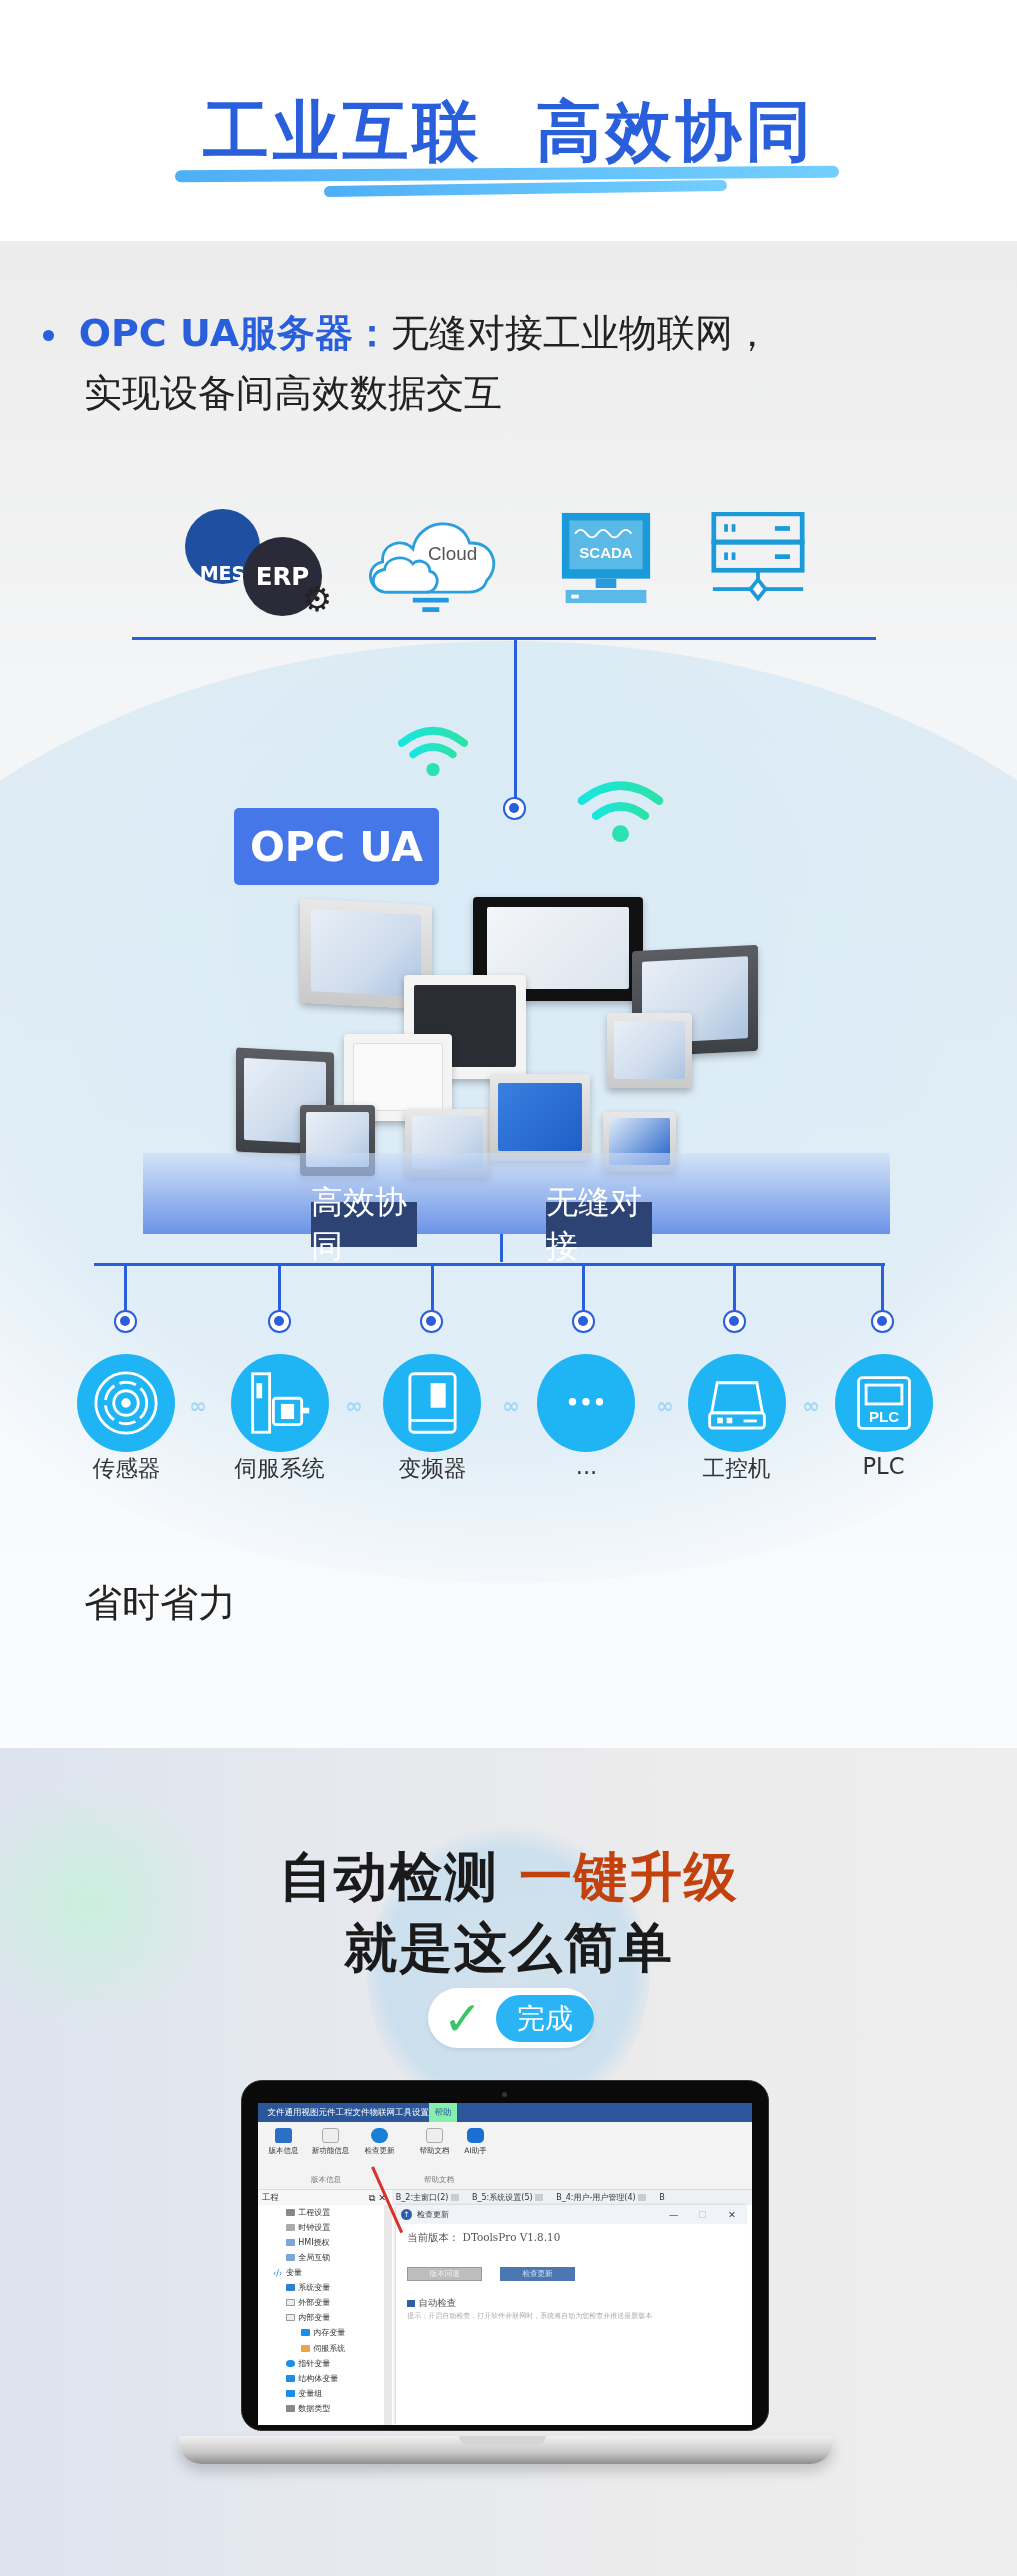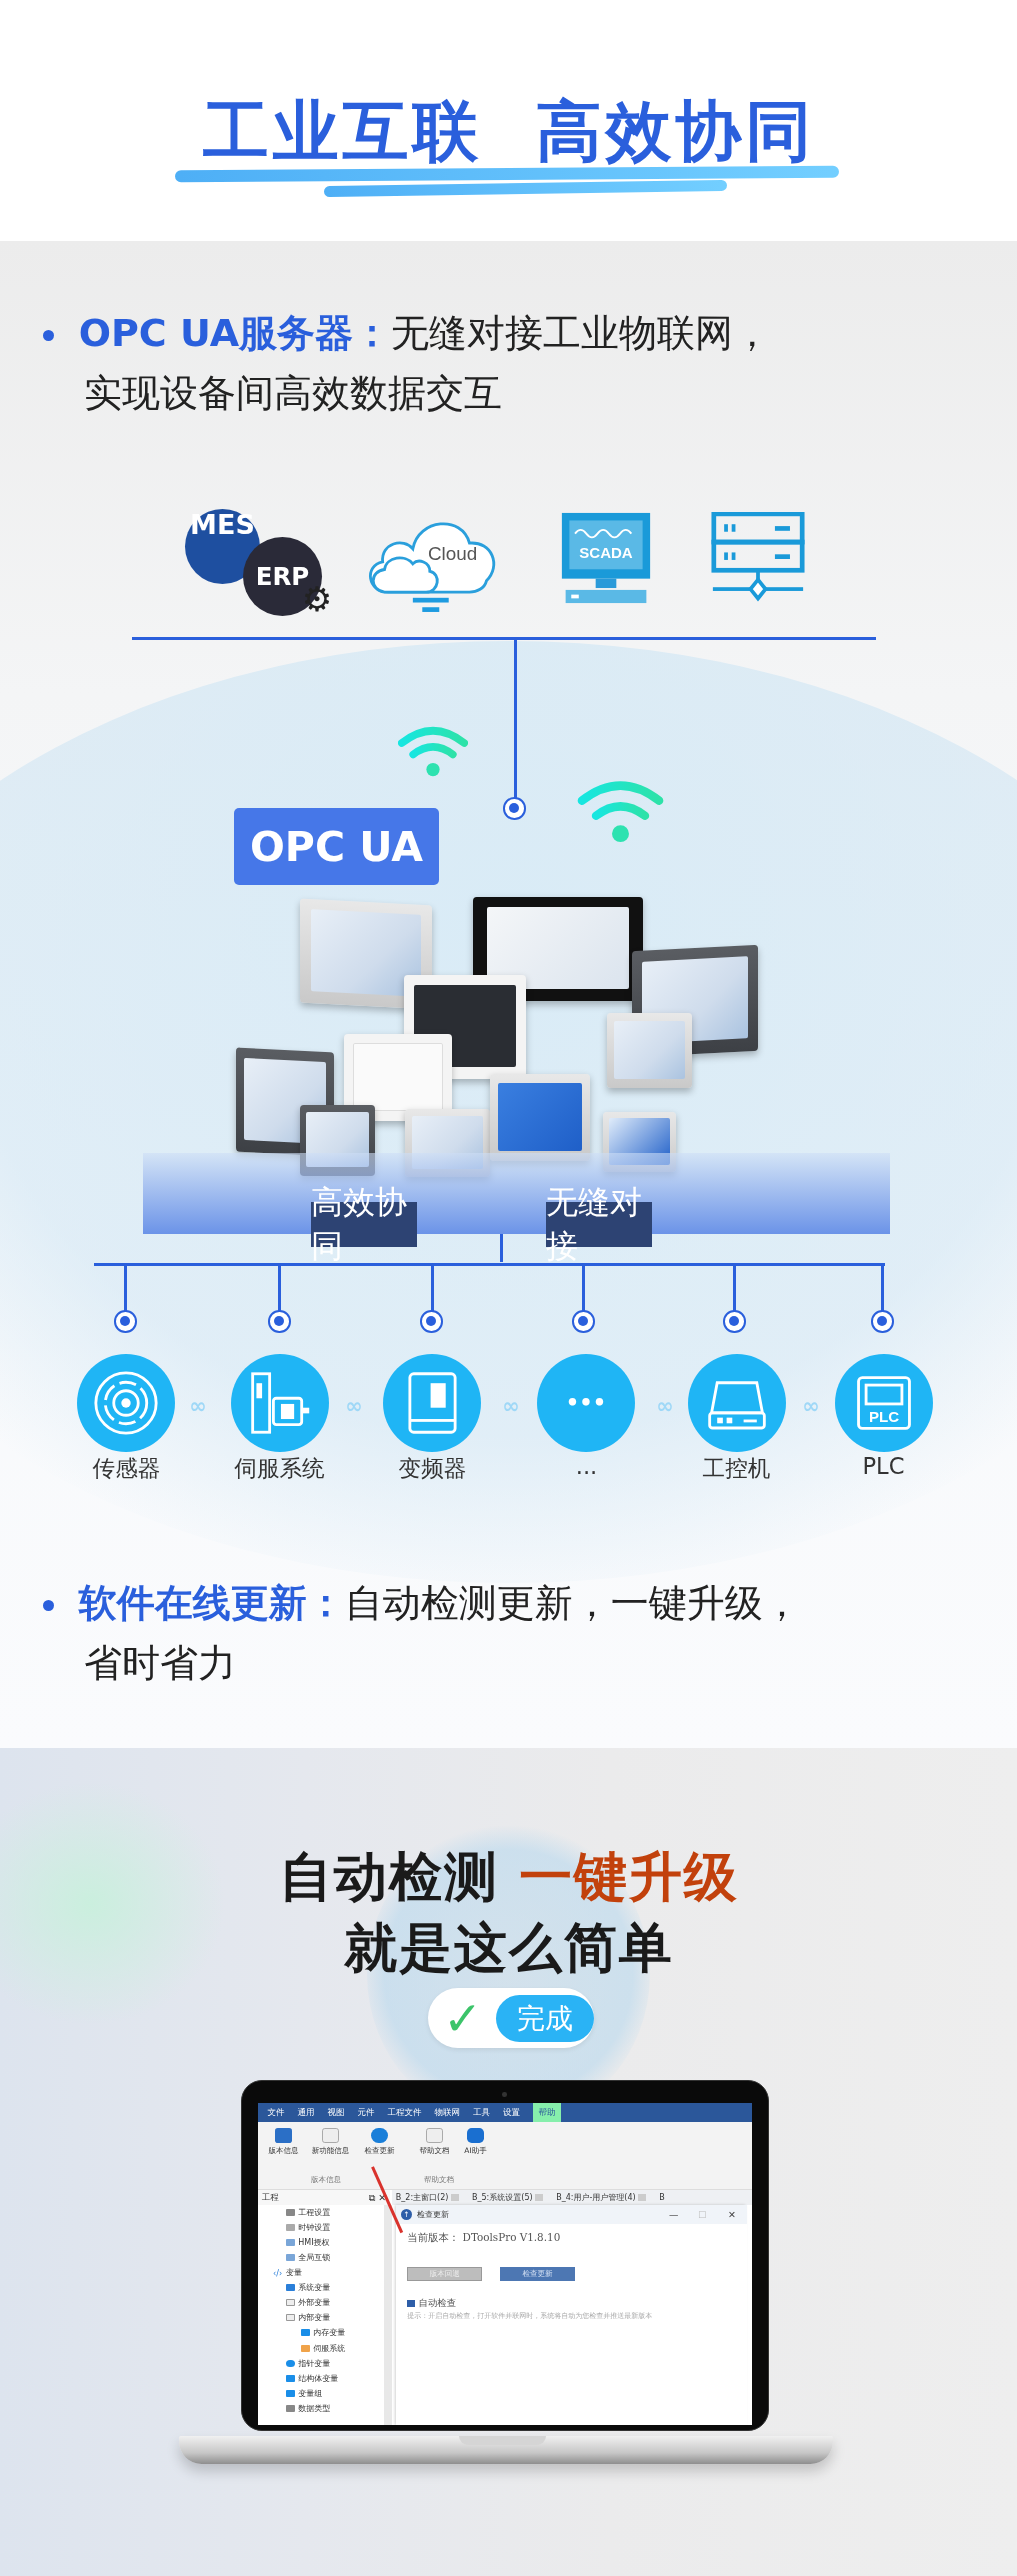--- a/index.html
+++ b/index.html
@@ -15,21 +15,21 @@
 
   
   #sec1{left:0;top:241px;width:1018px;height:1508px;background:linear-gradient(180deg,#ececec 0%,#f4f5f6 30%,#f7f9fb 60%,#fafbfd 100%)}
   .bullet{font-size:38px;line-height:60px;color:#222}
   .bullet .dot{display:inline-block;width:11.3px;height:11.3px;border-radius:5.7px;background:#2a5fdc;vertical-align:middle;margin-right:24.5px;margin-left:1.9px}
   .bullet .key{color:#2a5fdc;font-weight:bold}
   #b1{left:41px;top:303px;width:942px}
   #b1 .l2{padding-left:43px}
 
   .arc{left:-207px;top:641px;width:1432px;height:942px;border-radius:50%;background:radial-gradient(ellipse at 50% 30%,rgba(214,234,246,.9),rgba(205,228,243,.55) 55%,rgba(230,240,248,0) 75%)}
-  #mes{left:185px;top:509px;width:75px;height:75px;border-radius:50%;background:#1e4fa0;color:#fff;font-size:27px;font-weight:bold;display:flex;align-items:flex-start;justify-content:center}
+  #mes{left:185px;top:509px;width:75px;height:75px;border-radius:50%;background:#1e4fa0;color:#fff;font-size:19px;font-weight:bold;display:flex;align-items:flex-end;justify-content:center}
   #erp{left:243px;top:537px;width:79px;height:79px;border-radius:50%;background:#2a2a38;color:#fff;font-size:24.5px;font-weight:bold;display:flex;align-items:center;justify-content:center}
   #gear{left:300px;top:582px;width:34px;height:34px;color:#222;font-size:34px;line-height:34px;text-align:center}
   #cloud{left:360px;top:509px;width:151px;height:104px}
   #scada{left:560px;top:511px;width:92px;height:94px}
   #server{left:711px;top:512px;width:94px;height:94px}
 
   .hline{background:#2a5fdc}
   #topbar{left:132px;top:637px;width:744px;height:2.8px}
   #vtop{left:514px;top:639px;width:2.8px;height:170px}
   .node{width:22.6px;height:22.6px;border-radius:50%;border:2.8px solid #2a5fdc;background:#fff;display:flex;align-items:center;justify-content:center}
@@ -73,21 +73,21 @@
   #donepill{left:428px;top:1988px;width:166px;height:60px;border-radius:30px;background:#fff;box-shadow:0 1.9px 5.7px rgba(0,0,0,.08)}
   #check{left:443px;top:1996px;width:45px;height:45px;color:#3cc46a;font-size:47px;line-height:45px;font-weight:bold}
   #donebtn{left:496px;top:1995px;width:98px;height:47px;border-radius:23.6px;background:#2ab3f5;color:#fff;font-size:28px;display:flex;align-items:center;justify-content:center}
 
   
   #lid{left:241px;top:2080px;width:528px;height:351px;border-radius:21px;background:#0a0a0a;border:1.9px solid #333}
   #cam{left:502px;top:2092px;width:4.7px;height:4.7px;border-radius:50%;background:#333}
   #base{left:179px;top:2436px;width:654px;height:28px;background:linear-gradient(180deg,#f1f1f1,#c7c7c7 60%,#8e8e8e);border-radius:1.9px 1.9px 22.6px 22.6px;box-shadow:0 7.5px 13px rgba(0,0,0,.18)}
   #notch{left:459px;top:2436px;width:87px;height:8.5px;border-radius:0 0 9.4px 9.4px;background:#d5d5d5}
   #screen{left:258px;top:2103px;width:494px;height:322px;background:#fff;overflow:hidden;font-size:8.5px;color:#333}
-  #menubar{left:0;top:0;width:494px;height:19px;background:#2b579a;display:flex;align-items:center;padding-left:9.4px;gap:13px;color:#fff;font-size:8.5px}
+  #menubar{left:0;top:0;width:494px;height:19px;background:#2b579a;display:flex;align-items:center;padding-left:9.4px;color:#fff;font-size:8.5px}
   #menubar .active{background:#86efac;color:#2b579a;padding:3.8px 5.7px}
   #ribbon{left:0;top:19px;width:494px;height:68px;background:#f3f3f3;border-bottom:0.9px solid #ddd}
   .rbtn{position:absolute;top:5.7px;text-align:center;font-size:7.5px;color:#333;width:47px}
   .rbtn .ic{display:block;margin:0 auto 3.8px;width:17px;height:15px;border-radius:2.8px}
   .grp{position:absolute;top:53px;font-size:7.5px;color:#777}
   #panelhdr{left:0;top:87px;width:132px;height:15px;font-size:8.5px;padding-left:3.8px;line-height:15px;background:#f7f7f7}
   #panelhdr .ctl{position:absolute;right:3.8px;top:0;font-size:9.4px}
   #tree{left:0;top:102px;width:132px;height:220px;background:#fff;font-size:8px}
   .ti{position:absolute;white-space:nowrap}
   .ti .ticon{display:inline-block;width:8.5px;height:7.5px;margin-right:3.8px;vertical-align:middle;border-radius:0.9px}
@@ -307,21 +307,20 @@
 </div>
 
 <div class="abs lbl" style="left:51px">传感器</div>
 <div class="abs lbl" style="left:204px">伺服系统</div>
 <div class="abs lbl" style="left:357px">变频器</div>
 <div class="abs lbl" style="left:511px">...</div>
 <div class="abs lbl" style="left:661px">工控机</div>
 <div class="abs lbl" style="left:808px">PLC</div>
 
 <div id="b2" class="abs bullet">
-  <div><span class="dot"></span><span class="key">软件在线更新：</span><span>自动检测更新，一键升级，</span></div>
   <div class="l2">省时省力</div>
 </div>
 
 <div id="sec2" class="abs"></div>
 <div id="glow" class="abs"></div>
 <div id="refresh" class="abs"></div>
 
 <div id="h2a" class="abs"><span>自动检测 </span><span class="hl">一键升级</span></div>
 <div id="h2b" class="abs">就是这么简单</div>
 

